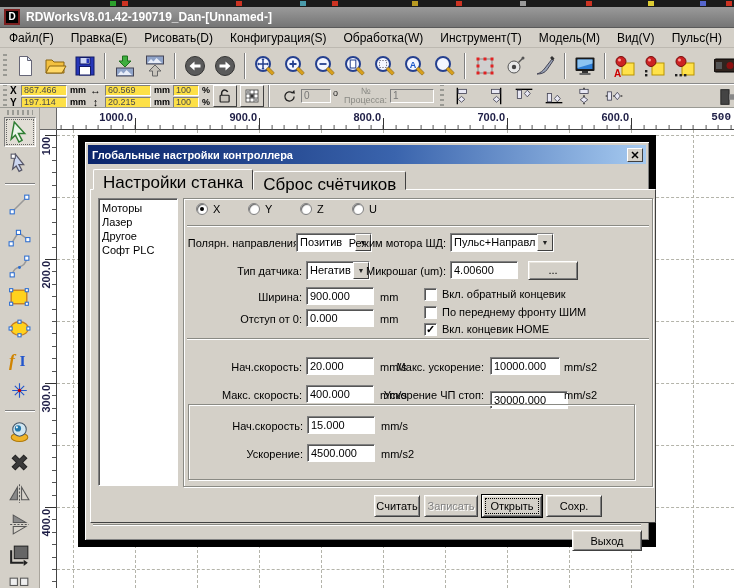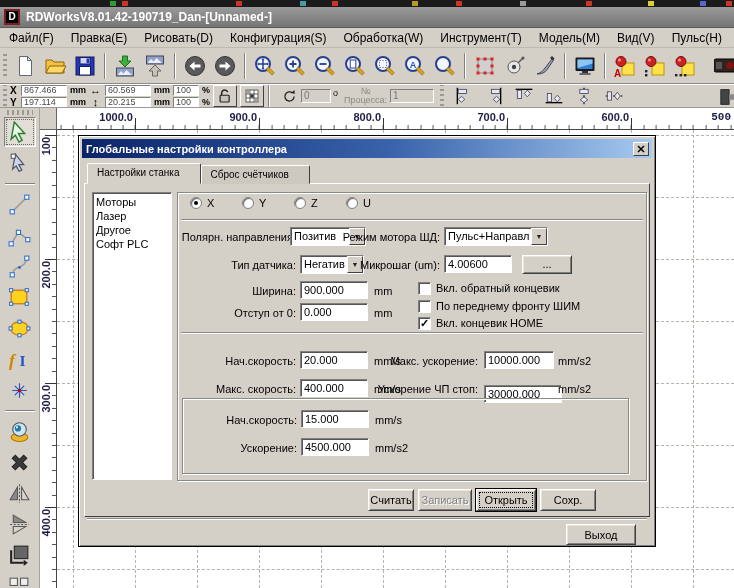--- a/index.html
+++ b/index.html
@@ -22,21 +22,21 @@
   .tbtn{width:30px;height:30px;display:flex;align-items:center;justify-content:center;flex:none}
   .tbtn.push-right{margin-left:auto;margin-right:-7px}
   .ic{display:flex;align-items:center;justify-content:center}
   .tbtn .ic svg{width:24px;height:24px}
   .hsep{width:2px;height:26px;border-left:1px solid #808080;border-right:1px solid #fff;margin:0 4px;flex:none}
   .grip-v{width:4px;height:24px;margin:0 3px 0 1px;background:repeating-linear-gradient(180deg,#9a9a94 0 2px,transparent 2px 5px);flex:none}
 
   .coord{display:flex;flex-direction:column;gap:1px;flex:none}
   .crow{display:flex;align-items:center;height:11px;gap:3px;font-size:9px}
   .clabel{font-weight:bold;font-size:10px;width:8px;flex:none}
-  .mini{height:11px;font-size:9px;line-height:9px;padding:0 2px;width:46px;background:#ffffff;color:#4a4a4a;border:1px solid;border-color:#808080 #fff #fff #808080;flex:none;overflow:hidden}
+  .mini{height:11px;font-size:9px;line-height:9px;padding:0 2px;width:46px;background:#fde047;color:#4a4a4a;border:1px solid;border-color:#808080 #fff #fff #808080;flex:none;overflow:hidden}
   .mini.pct{width:26px}
   .munit{font-weight:bold;font-size:9px;flex:none}
   .arrow-ic{font-size:11px;font-weight:bold;width:13px;text-align:center;flex:none}
   .sqbtn{width:24px;height:22px;margin-left:3px;background:#d4d0c8;border:1px solid;border-color:#fff #404040 #404040 #fff;display:flex;align-items:center;justify-content:center;flex:none}
   .sqbtn svg{width:18px;height:18px}
   .rot-ic{width:18px;height:18px;margin-left:6px;flex:none}
   .rot-ic svg{width:17px;height:17px}
   .rinput{height:14px;width:30px;font-size:10px;line-height:12px;padding:0 2px;background:#d4d0c8;color:#777;border:1px solid;border-color:#808080 #fff #fff #808080;flex:none;margin-left:3px}
   .deg{font-size:9px;vertical-align:top;margin:-6px 2px 0 2px;color:#222}
   .proc-label{color:#8a8a84;font-size:9px;line-height:9px;text-align:center;margin-left:4px;flex:none}
@@ -60,26 +60,26 @@
   .grip-h{height:5px;width:26px;background:repeating-linear-gradient(90deg,#9a9a94 0 2px,transparent 2px 5px);margin-bottom:2px;flex:none}
   .vbtn{width:32px;height:30px;margin-bottom:1px;display:flex;align-items:center;justify-content:center;flex:none}
   .vbtn .ic svg{width:25px;height:25px}
   .vbtn.active{border:1px solid;border-color:#808080 #fff #fff #808080;background:#e2ded6;outline:1px dotted #666;outline-offset:-3px}
   .vsep{height:2px;width:30px;border-top:1px solid #808080;border-bottom:1px solid #fff;margin:4px 0;flex:none}
 
   .canvas{position:absolute;left:57px;top:130px;width:677px;height:458px;background:#fff;overflow:hidden}
   .gvl{position:absolute;top:0;bottom:0;width:0;border-left:1px dashed #b4b4aa}
   .ghl{position:absolute;left:0;right:0;height:0;border-top:1px dashed #b4b4aa}
 
-  .dialog{position:absolute;left:78px;top:135px;width:578px;height:412px;background:#d4d0c8;border:1px solid #000000;box-shadow:inset 1px 1px 0 #fff,inset -1px -1px 0 #808080;z-index:10}
+  .dialog{position:absolute;left:78px;top:135px;width:578px;height:412px;background:#d4d0c8;border:7px solid #000000;box-shadow:inset 1px 1px 0 #fff,inset -1px -1px 0 #808080;z-index:10}
   .dlg-titlebar{position:absolute;left:3px;top:3px;right:3px;height:19px;background:linear-gradient(90deg,#0a246a,#3a64ad 55%,#a6caf0);display:flex;align-items:center;color:#fff;font-weight:bold;font-size:11px;padding:0 4px}
   .dlg-close{position:absolute;right:3px;top:3px;width:16px;height:14px;background:#d4d0c8;border:1px solid;border-color:#fff #404040 #404040 #fff;display:flex;align-items:center;justify-content:center}
   .dlg-close svg{width:8px;height:8px}
   .tabs{position:absolute;left:8px;top:27px;height:21px;display:flex;z-index:3}
-  .tab{padding:3px 20px 0 9px;font-size:10px;background:#d4d0c8;border:1px solid;border-color:#fff #404040 #d4d0c8 #fff;border-radius:2px 2px 0 0;height:21px}
+  .tab{padding:3px 9px 0 9px;font-size:17px;background:#d4d0c8;border:1px solid;border-color:#fff #404040 #d4d0c8 #fff;border-radius:2px 2px 0 0;height:21px}
   .tab.inactive{height:19px;margin-top:2px;background:#cdc9c1;border-bottom:1px solid #404040;border-bottom-color:transparent}
   .tabpage{position:absolute;left:5px;top:47px;width:566px;height:334px;border:1px solid;border-color:#fff #404040 #404040 #fff;background:#d4d0c8;z-index:2}
   .listbox{position:absolute;left:7px;top:8px;width:80px;height:288px;background:#fff;border:1px solid;border-color:#808080 #fff #fff #808080;box-shadow:inset 1px 1px 0 #555;padding:2px 1px;font-size:11px}
   .lst{height:14px;line-height:14px;padding:0 2px;white-space:nowrap;overflow:hidden}
   .panel{position:absolute;left:92px;top:8px;width:470px;height:289px;border:1px solid #8a8a84;box-shadow:1px 1px 0 #fff,inset 1px 1px 0 #fff}
   .plabel{position:absolute;text-align:right;font-size:11px;height:14px;line-height:14px;white-space:nowrap}
   .punit{position:absolute;font-size:11px;height:14px;line-height:14px;white-space:nowrap}
   .pinput{position:absolute;height:18px;background:#fff;border:1px solid;border-color:#808080 #fff #fff #808080;box-shadow:inset 1px 1px 0 #555;font-size:11px;line-height:16px;padding:0 3px;overflow:hidden;white-space:nowrap}
   .combo{position:absolute;height:19px;background:#fff;border:1px solid;border-color:#808080 #fff #fff #808080;box-shadow:inset 1px 1px 0 #555;display:flex}
   .combo-text{flex:1;font-size:11px;line-height:17px;padding-left:3px;overflow:hidden;white-space:nowrap}

